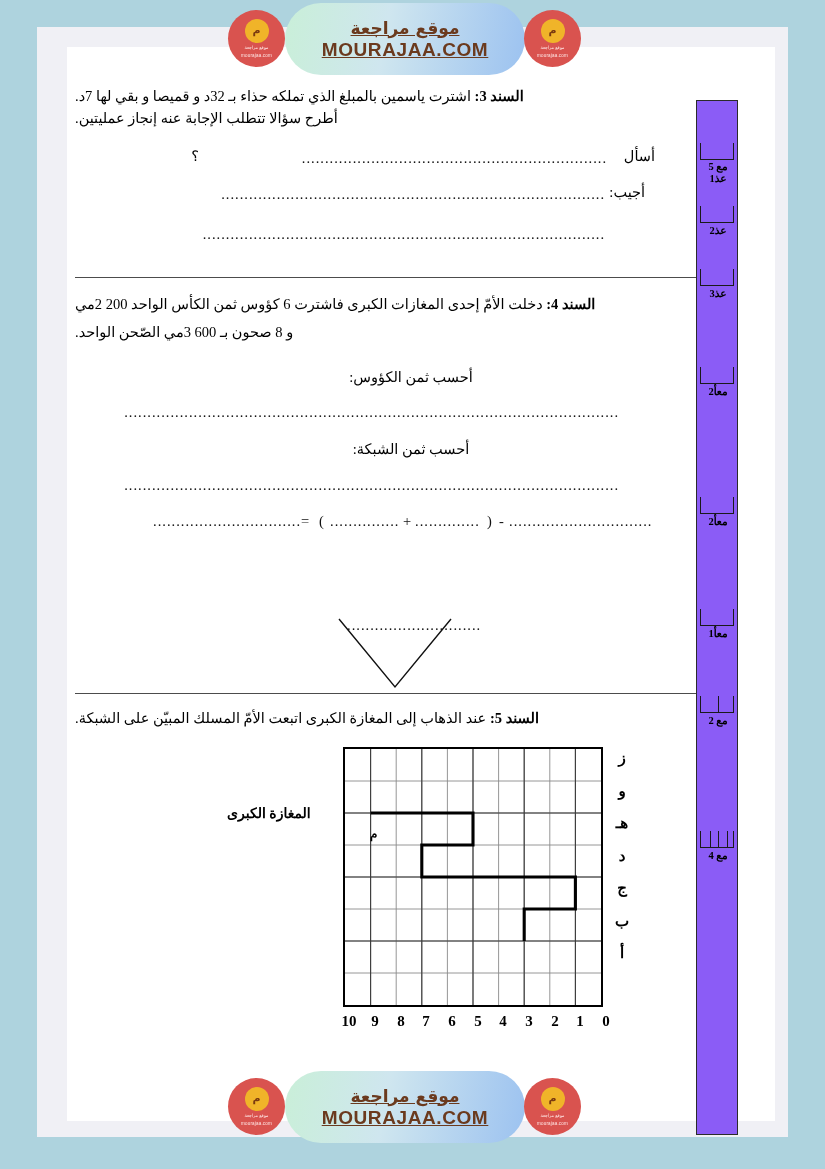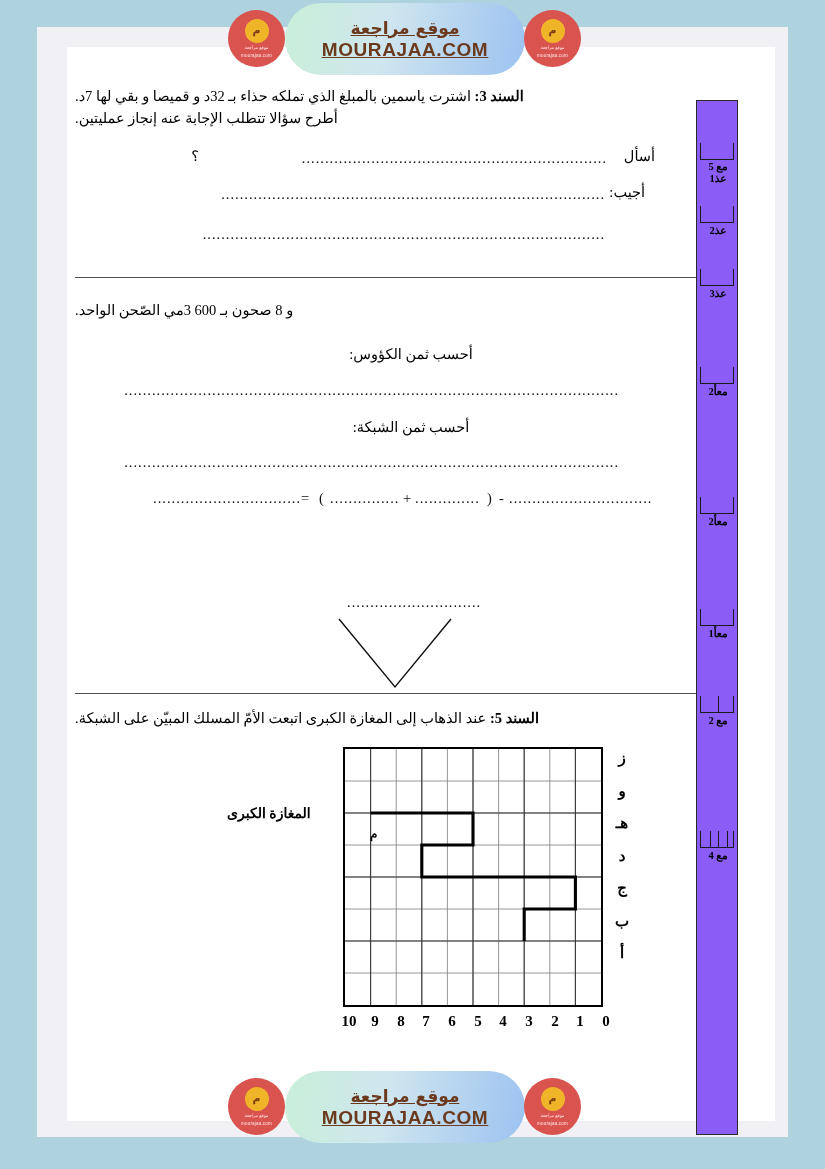--- a/index.html
+++ b/index.html
@@ -382,20 +382,24 @@
     </div>
 
     <div style="margin-top:18px; position:relative; height:22px;">
       <span class="dotline" style="position:absolute; right:102px; top:2px;">.......................................................................................</span>
     </div>
   </div>
 
   <div class="sec-rule" style="top:222px;"></div>
 
   <div class="section" style="top:238px;">
+    <div class="q-line ta-center" style="padding-right:6px;">
+      <span class="q-label">السند 4:</span>
+      <span>دخلت الأمّ إحدى المغازات الكبرى فاشترت 6 كؤوس ثمن الكأس الواحد 200 2مي</span>
+    </div>
     <div class="q-line ta-center" style="margin-top:6px; padding-right:8px;">
       <span>و 8 صحون بـ 600 3مي الصّحن الواحد.</span>
     </div>
 
     <div class="q-line" style="margin-top:22px; padding-right:0; text-align:center; padding-left:40px;">
       <span>أحسب ثمن الكؤوس:</span>
     </div>
     <div style="margin-top:16px; position:relative; height:20px;">
       <span class="dotline" style="position:absolute; right:88px; top:0;">...........................................................................................................</span>
     </div>

